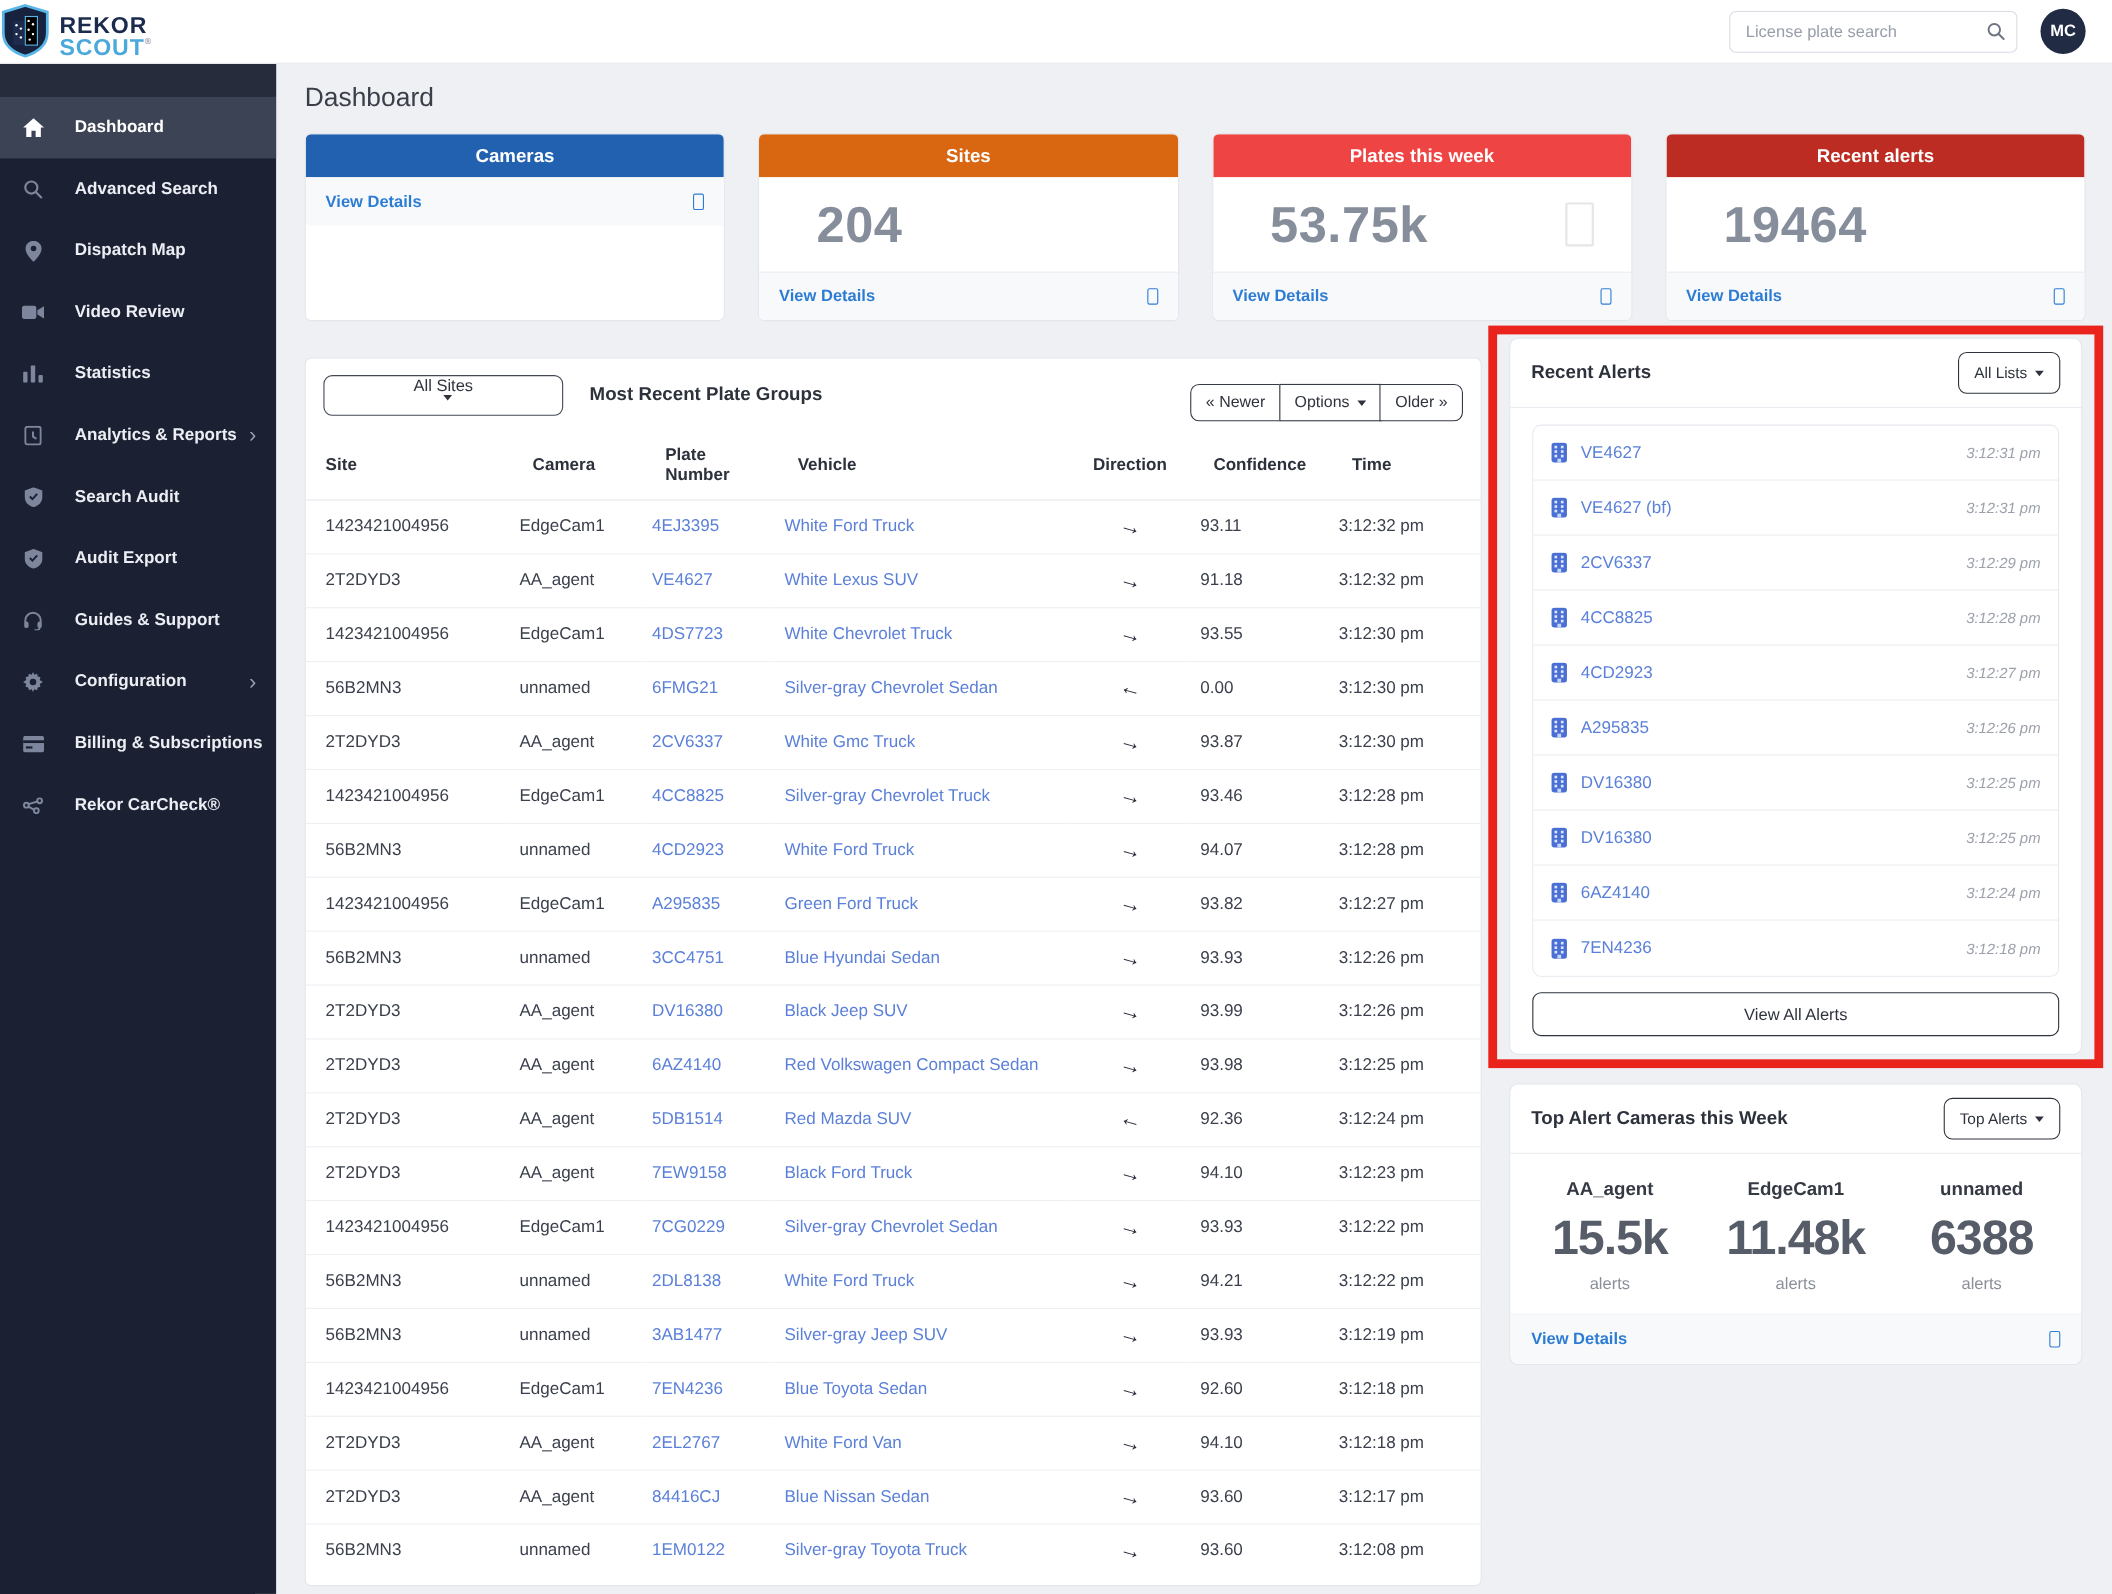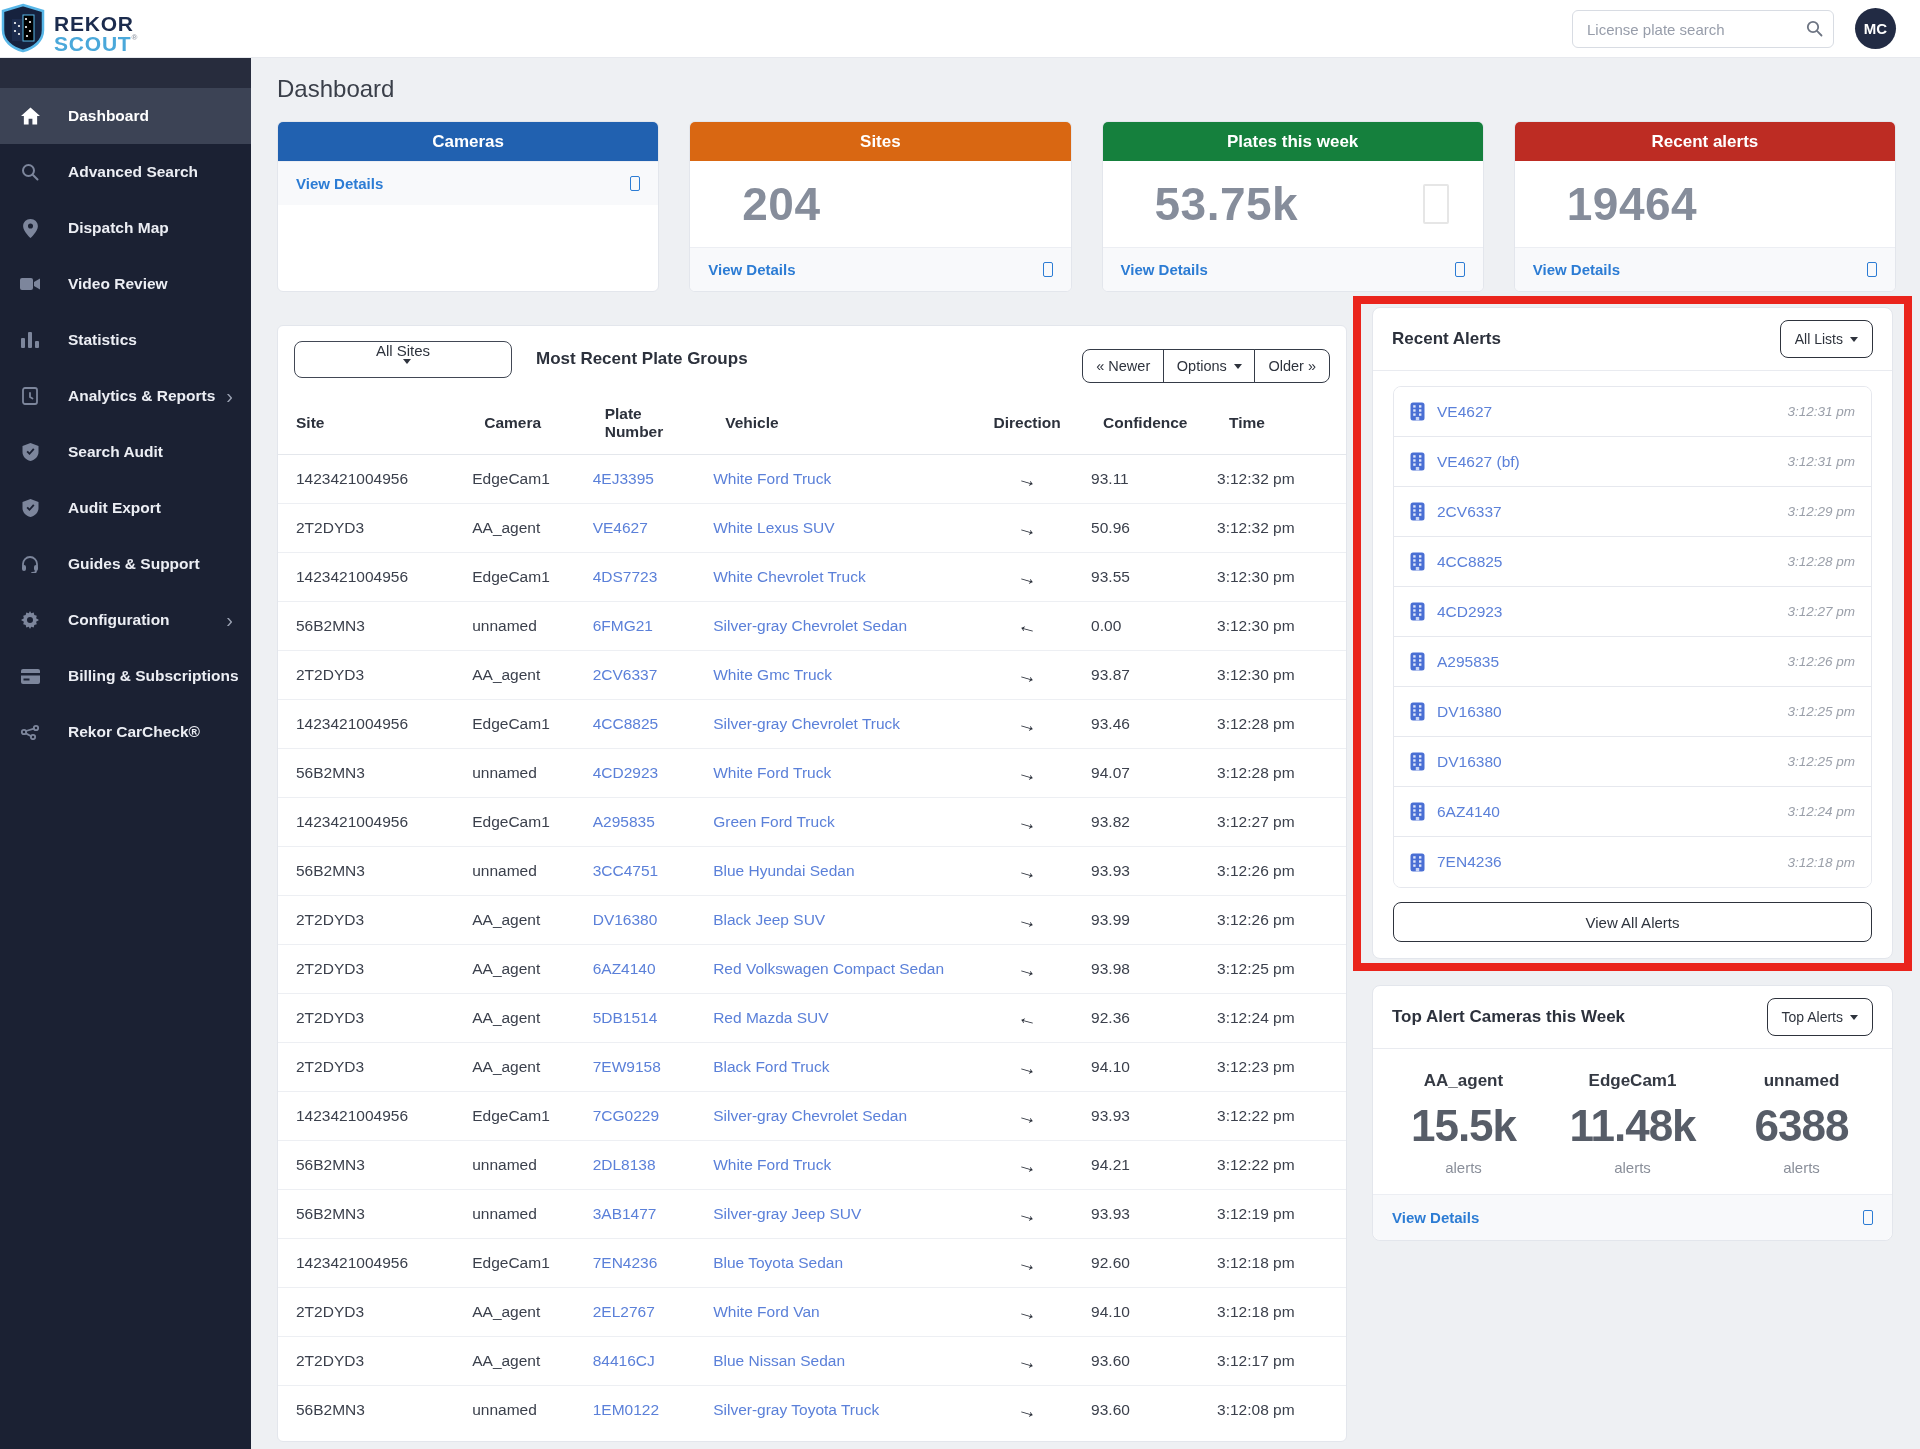--- a/index.html
+++ b/index.html
@@ -256,21 +256,21 @@
       <div class="stat-head" style="background: rgb(217, 103, 18);">Sites</div>
       <div class="stat-body">
         <span class="stat-value">204</span>
       </div>
       <div class="stat-foot">
         <span class="foot-link">View Details</span>
         <span class="tofu-sm"></span>
       </div>
     </div>
     <div class="stat-card">
-      <div class="stat-head" style="background: #15803d; text-align: right;">Plates this week</div>
+      <div class="stat-head" style="background: #ef4444; text-align: right;">Plates this week</div>
       <div class="stat-body">
         <span class="stat-value">53.75k</span>
         <span class="tofu-lg"></span>
       </div>
       <div class="stat-foot">
         <span class="foot-link">View Details</span>
         <span class="tofu-sm"></span>
       </div>
     </div>
     <div class="stat-card">
@@ -322,21 +322,21 @@
           <td class="col-dir"><span class="dir-arrow">→</span></td>
           <td class="col-conf">93.11</td>
           <td class="col-time">3:12:32 pm</td>
         </tr>
         <tr>
           <td class="c1">2T2DYD3</td>
           <td class="col-cam">AA_agent</td>
           <td class="col-plate"><a class="plink">VE4627</a></td>
           <td class="col-veh"><a class="plink">White Lexus SUV</a></td>
           <td class="col-dir"><span class="dir-arrow">→</span></td>
-          <td class="col-conf">50.96</td>
+          <td class="col-conf">91.18</td>
           <td class="col-time">3:12:32 pm</td>
         </tr>
         <tr>
           <td class="c1">1423421004956</td>
           <td class="col-cam">EdgeCam1</td>
           <td class="col-plate"><a class="plink">4DS7723</a></td>
           <td class="col-veh"><a class="plink">White Chevrolet Truck</a></td>
           <td class="col-dir"><span class="dir-arrow">→</span></td>
           <td class="col-conf">93.55</td>
           <td class="col-time">3:12:30 pm</td>

